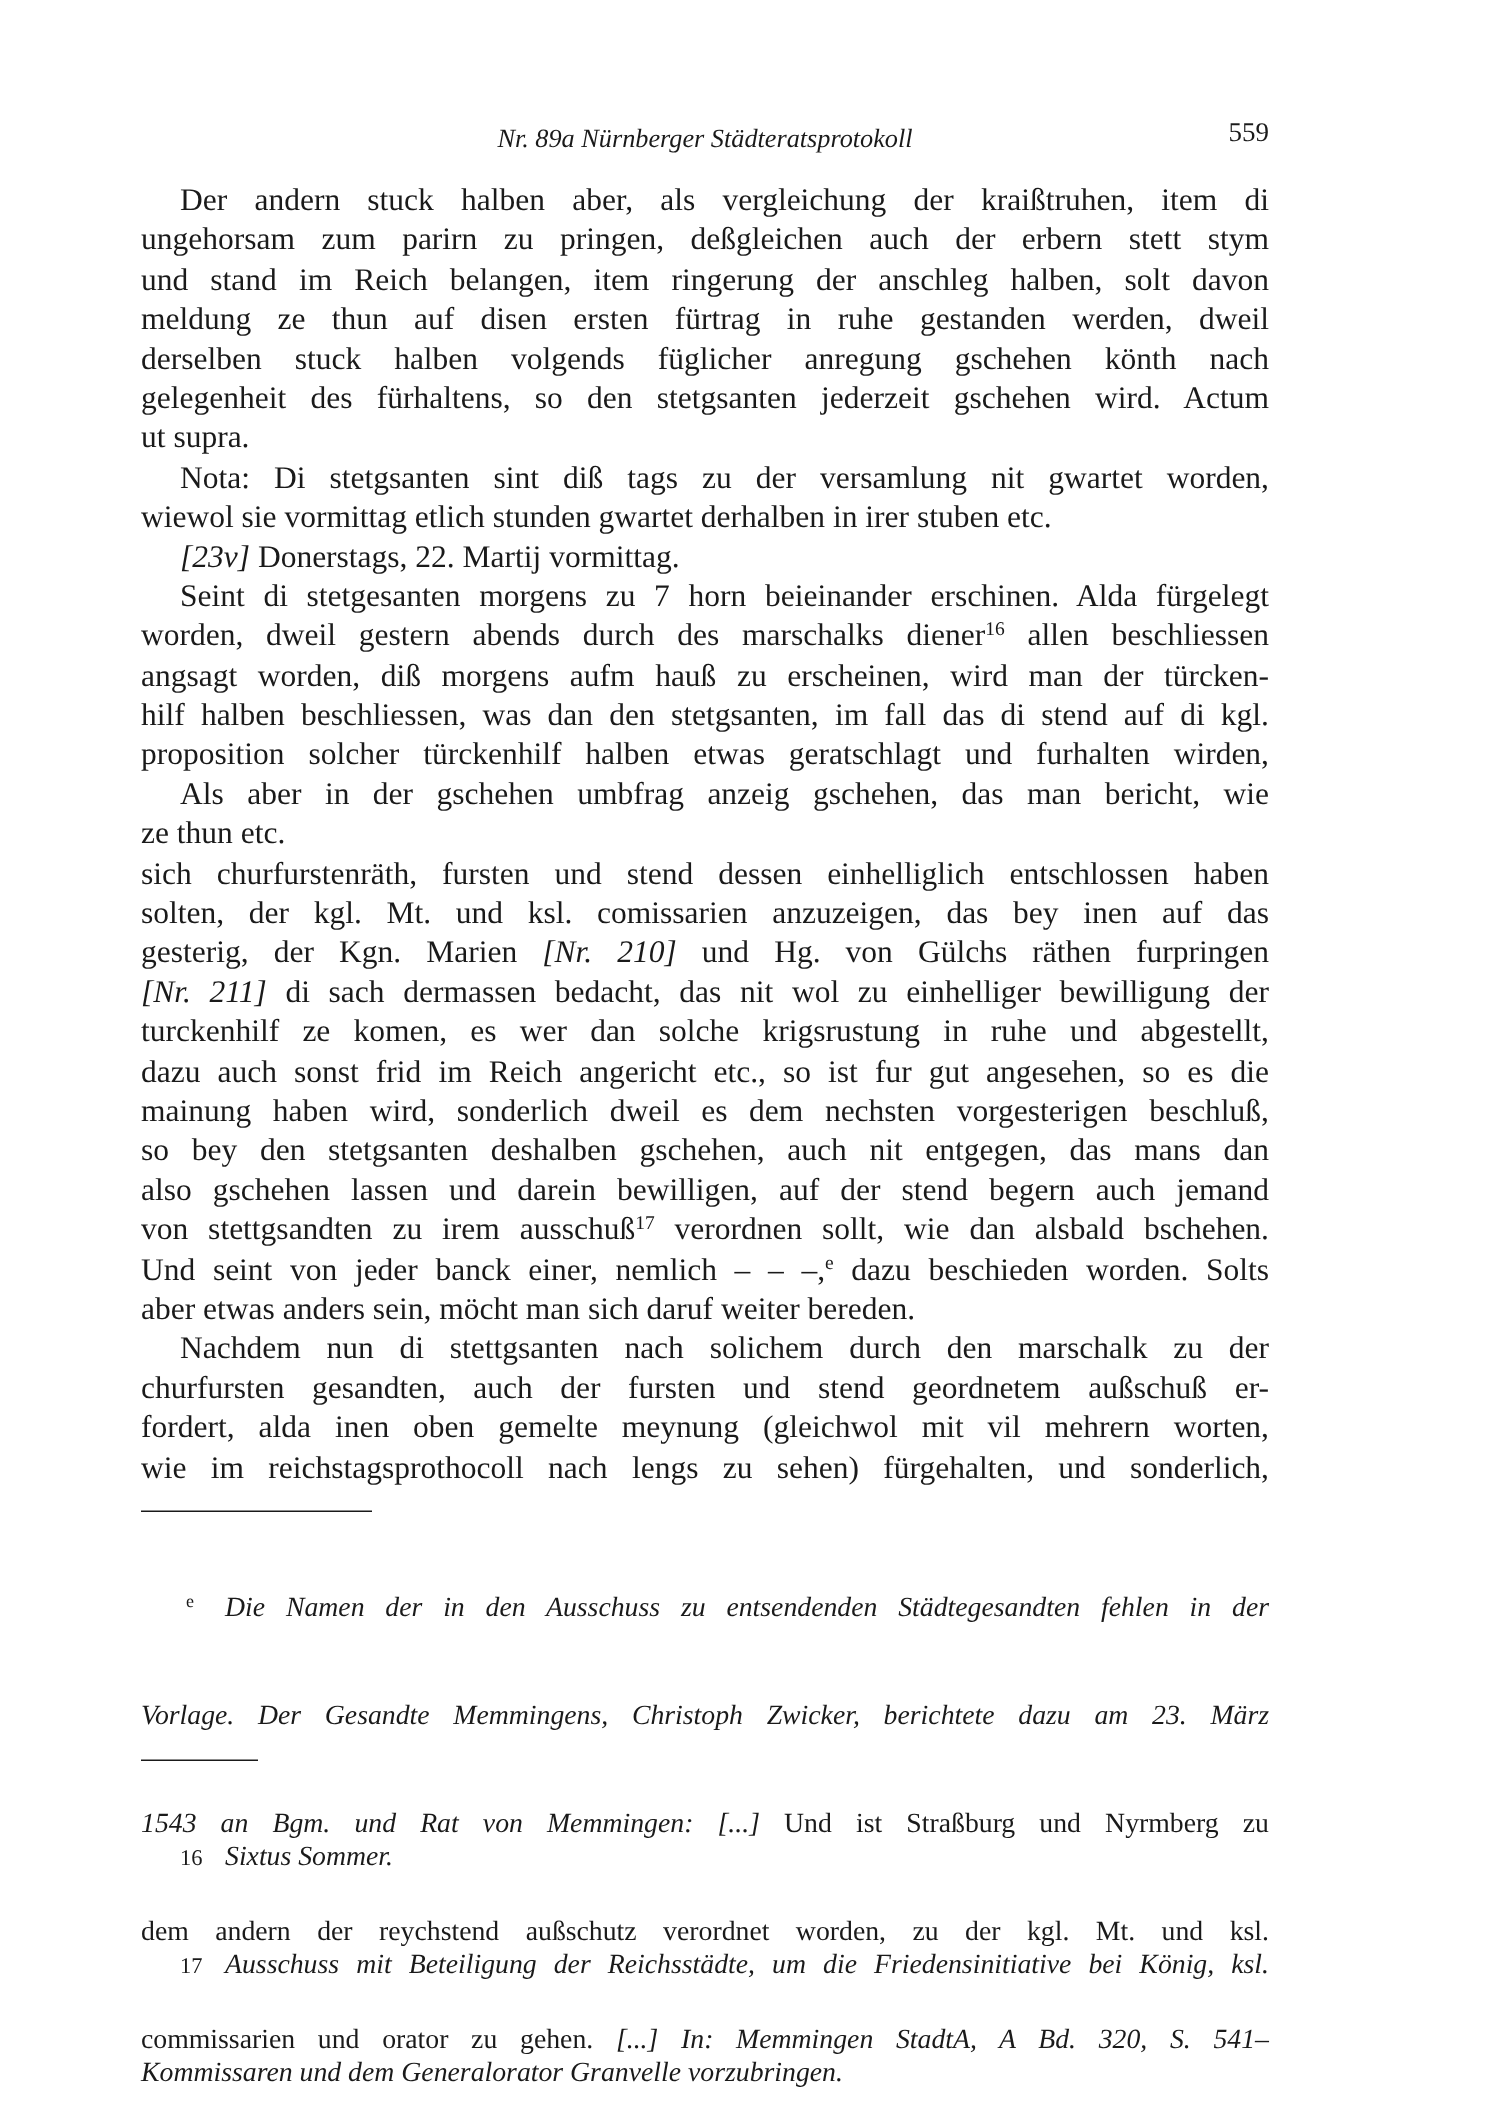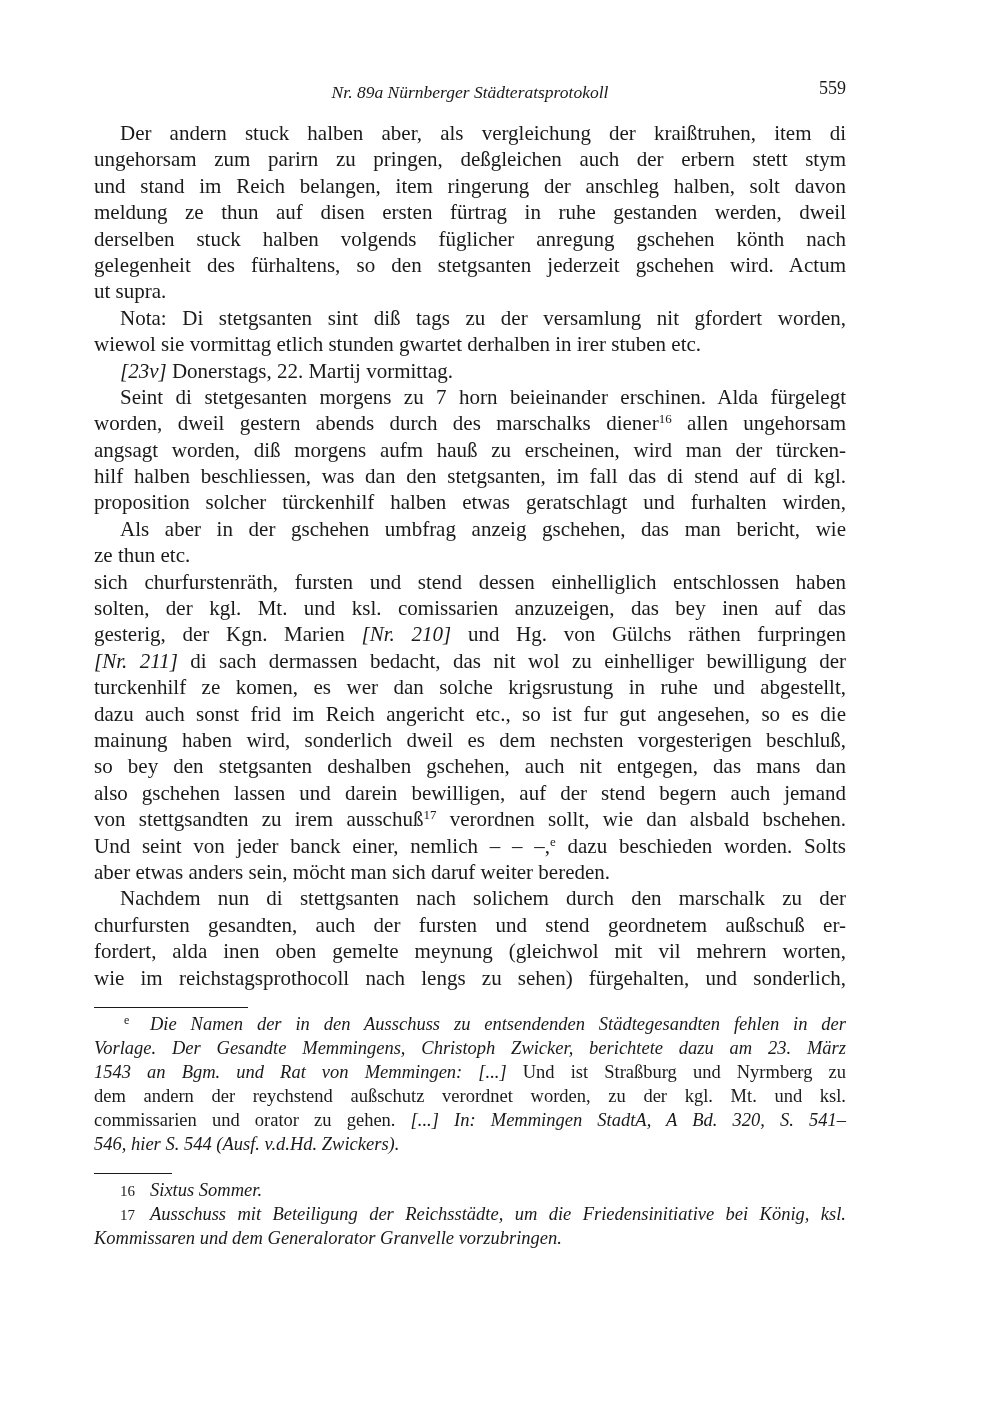--- a/index.html
+++ b/index.html
@@ -9,21 +9,21 @@
   .running-title { position:absolute; left:0; right:0; text-align:center; font-size:17.5px; top:4px;font-style:italic; }
   .page-number { position:absolute; right:0; top:0; font-size:18px; }
   .body { position:absolute; top:120px; left:94px; width:752px; }
   .line { font-size:21px; line-height:26.4px; height:26.4px; white-space:nowrap; text-align:justify; text-align-last:justify; }
   .line.last { text-align-last:left; }
   .line.indent { padding-left:26px; }
   sup { font-size:13px; line-height:0; vertical-align:7px; }
   i { font-style:italic; }
   .rule { position:absolute; left:94px; height:1px; background:#1a1a1a; }
   .notes { position:absolute; left:94px; width:752px; }
-  .nline { font-size:18.5px; line-height:24px; height:24px; white-space:nowrap; text-align:justify; text-align-last:justify; }
+  .nline { font-size:18.5px; line-height:24px; height:24px; white-space:nowrap; text-align:justify; text-align-last:justify;margin-top:48px; }
   .nline.last { text-align-last:left; }
   .nmark { display:inline-block; width:56px; text-align:left; padding-left:26px; box-sizing:border-box; font-style:normal; }
   .nmark.sup { font-size:12px; vertical-align:6px; line-height:0; padding-left:30px; width:56px; }
 </style>
 </head>
 <body>
 
 <div class="header">
   <div class="running-title">Nr. 89a Nürnberger Städteratsprotokoll</div>
   <div class="page-number">559</div>
@@ -32,27 +32,27 @@
 <div class="body">
 
   <div class="line indent">Der andern stuck halben aber, als vergleichung der kraißtruhen, item di</div>
   <div class="line">ungehorsam zum parirn zu pringen, deßgleichen auch der erbern stett stym</div>
   <div class="line">und stand im Reich belangen, item ringerung der anschleg halben, solt davon</div>
   <div class="line">meldung ze thun auf disen ersten fürtrag in ruhe gestanden werden, dweil</div>
   <div class="line">derselben stuck halben volgends füglicher anregung gschehen könth nach</div>
   <div class="line">gelegenheit des fürhaltens, so den stetgsanten jederzeit gschehen wird. Actum</div>
   <div class="line last">ut supra.</div>
 
-  <div class="line indent">Nota: Di stetgsanten sint diß tags zu der versamlung nit gfordert worden,</div>
+  <div class="line indent">Nota: Di stetgsanten sint diß tags zu der versamlung nit gwartet worden,</div>
   <div class="line last">wiewol sie vormittag etlich stunden gwartet derhalben in irer stuben etc.</div>
 
   <div class="line indent last"><i>[23v]</i><span> Donerstags, 22. Martij vormittag.</span></div>
 
   <div class="line indent">Seint di stetgesanten morgens zu 7 horn beieinander erschinen. Alda fürgelegt</div>
-  <div class="line"><span>worden, dweil gestern abends durch des marschalks diener</span><sup>16</sup><span> allen ungehorsam</span></div>
+  <div class="line"><span>worden, dweil gestern abends durch des marschalks diener</span><sup>16</sup><span> allen beschliessen</span></div>
   <div class="line">angsagt worden, diß morgens aufm hauß zu erscheinen, wird man der türcken-</div>
   <div class="line">hilf halben beschliessen, was dan den stetgsanten, im fall das di stend auf di kgl.</div>
   <div class="line">proposition solcher türckenhilf halben etwas geratschlagt und furhalten wirden,</div>
   <div class="line indent">Als aber in der gschehen umbfrag anzeig gschehen, das man bericht, wie</div>
 
   <div class="line last">ze thun etc.</div>
   <div class="line">sich churfurstenräth, fursten und stend dessen einhelliglich entschlossen haben</div>
   <div class="line">solten, der kgl. Mt. und ksl. comissarien anzuzeigen, das bey inen auf das</div>
   <div class="line"><span>gesterig, der Kgn. Marien </span><i>[Nr. 210]</i><span> und Hg. von Gülchs räthen furpringen</span></div>
   <div class="line"><i>[Nr. 211]</i><span> di sach dermassen bedacht, das nit wol zu einhelliger bewilligung der</span></div>

